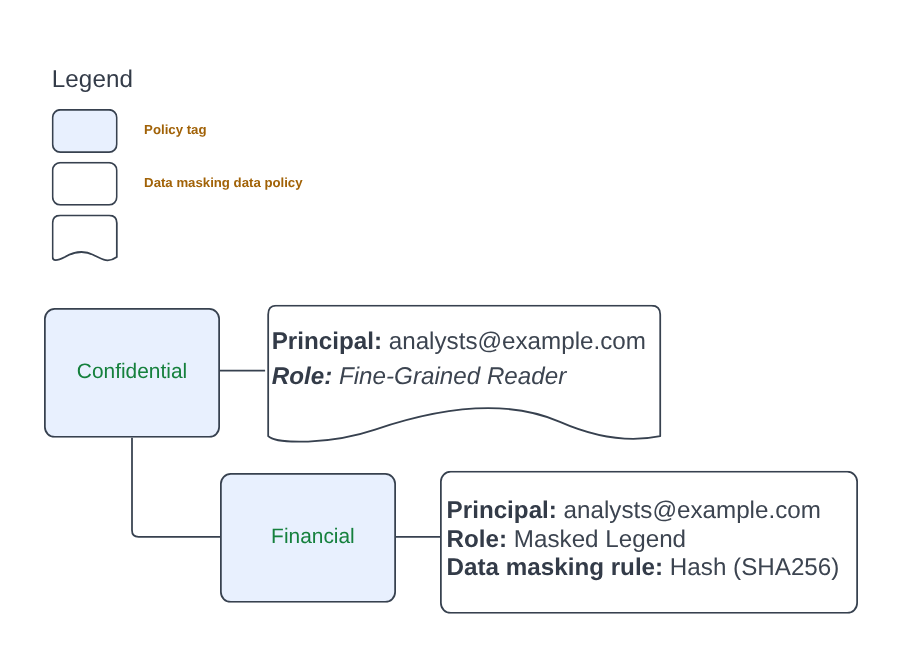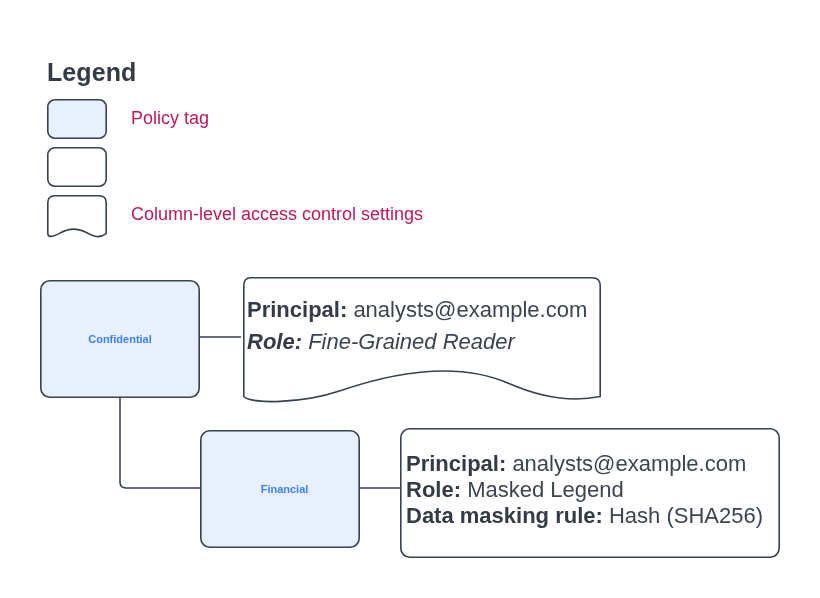--- a/index.html
+++ b/index.html
@@ -20,47 +20,47 @@
     left: 0; top: 0;
     width: 820px;
     height: 598px;
   }
   .abs { position: absolute; }
 
   
   #legend-title {
     left: 47px;
     top: 59px;
-    font-size: 25px;
-    font-weight: bold;
+    font-size: 22px;
+    font-weight: normal;
     letter-spacing: 0.1px;
     color: #333b48;
     line-height: 26px;
   }
   .legend-row-label {
-    font-size: 18px;
-    font-weight: normal;
-    color: #be185d;
+    font-size: 12px;
+    font-weight: bold;
+    color: #a16207;
     white-space: nowrap;
     line-height: 22px;
   }
   .swatch-svg { display: block; }
 
   
   .node-label {
     position: absolute;
     left: 0; top: 0;
     width: 100%;
     height: 100%;
     display: flex;
     align-items: center;
     justify-content: center;
-    font-size: 11px;
-    font-weight: bold;
-    color: #3b82f6;
+    font-size: 19px;
+    font-weight: normal;
+    color: #15803d;
     white-space: nowrap;
   }
 
   
   .callout-text {
     position: absolute;
     font-size: 22px;
     line-height: 26px;
     color: #3c4450;
     white-space: nowrap;
@@ -85,31 +85,31 @@
       <rect x="0.8" y="0.8" width="58.4" height="38.4" rx="7" ry="7" fill="#e8f0fe" stroke="#37414f" stroke-width="1.6"></rect>
     </svg>
   </div>
   <div class="abs legend-row-label" style="left:131px; top:107px;">Policy tag</div>
 
   <div class="abs" style="left:47px; top:147px; width:60px; height:40px;">
     <svg class="swatch-svg" width="60" height="40" viewBox="0 0 60 40">
       <rect x="0.8" y="0.8" width="58.4" height="38.4" rx="7" ry="7" fill="#ffffff" stroke="#37414f" stroke-width="1.6"></rect>
     </svg>
   </div>
+  <div class="abs legend-row-label" style="left:131px; top:155px;">Data masking data policy</div>
 
   <div class="abs" style="left:47px; top:195px; width:60px; height:44px;">
     <svg class="swatch-svg" width="62" height="46" viewBox="0 0 62 46">
       <path d="M 7.8 0.8 L 52.2 0.8 Q 59.2 0.8 59.2 7.8 L 59.2 38.6
                C 51 44.6 45 40.4 38 36.8
                C 29 32.2 21 33.4 12 38.6
                Q 0.8 44.2 0.8 38.6
                L 0.8 7.8 Q 0.8 0.8 7.8 0.8 Z" fill="#ffffff" stroke="#37414f" stroke-width="1.6" stroke-linejoin="round"></path>
     </svg>
   </div>
-  <div class="abs legend-row-label" style="left:131px; top:203px;">Column-level access control settings</div>
 
   <svg class="abs" style="left:0; top:0;" width="820" height="598">
 
     <path class="edge" d="M 200 337 L 241 337"></path>
 
     <path class="edge" d="M 120 398 L 120 482 Q 120 488 126 488 L 200 488"></path>
 
     <path class="edge" d="M 360 488 L 400 488"></path>
   </svg>
 

